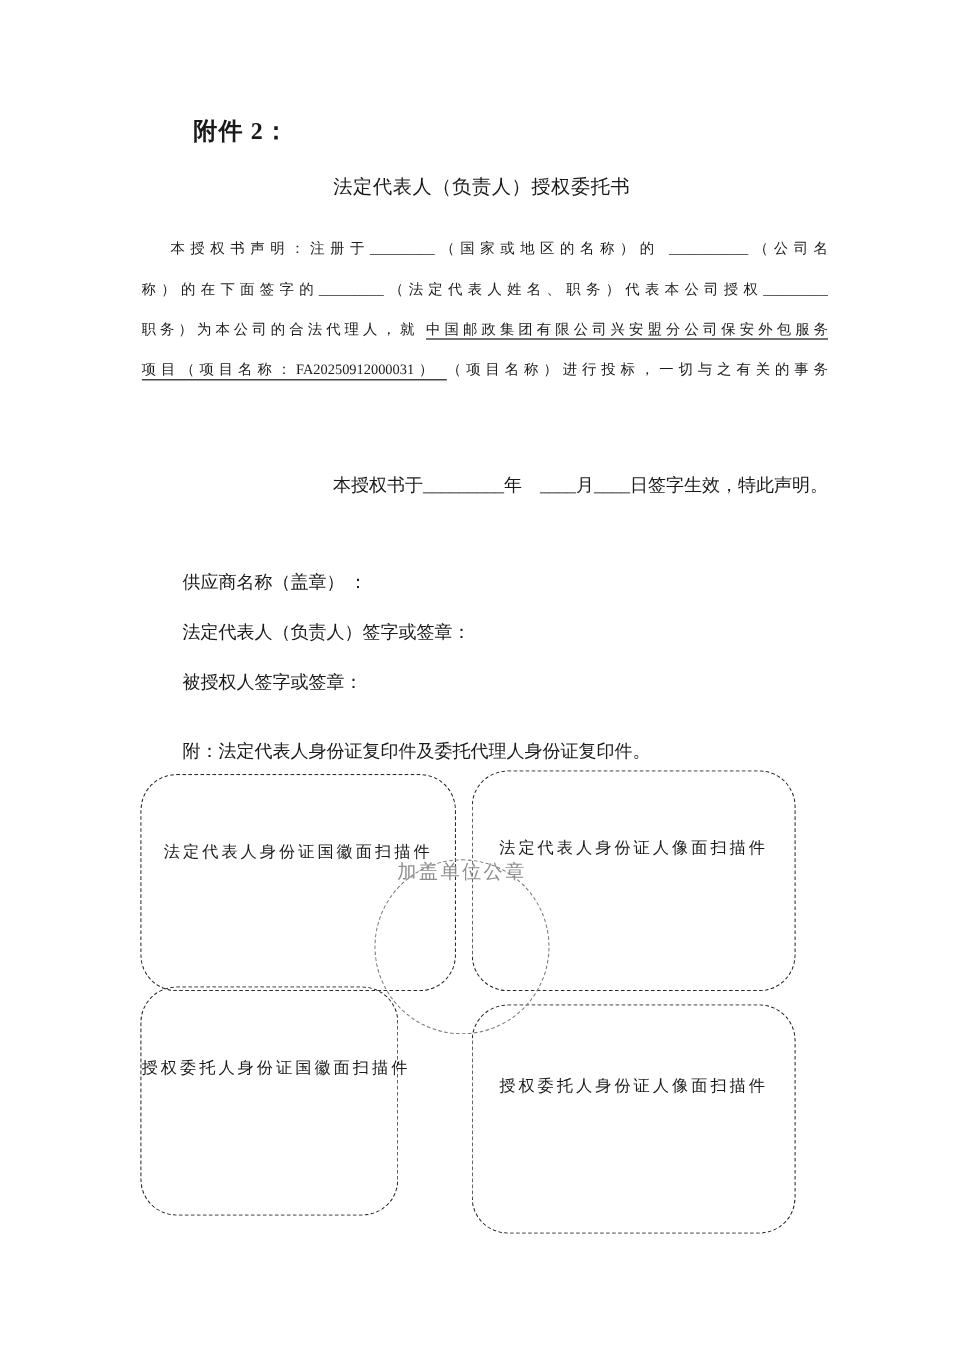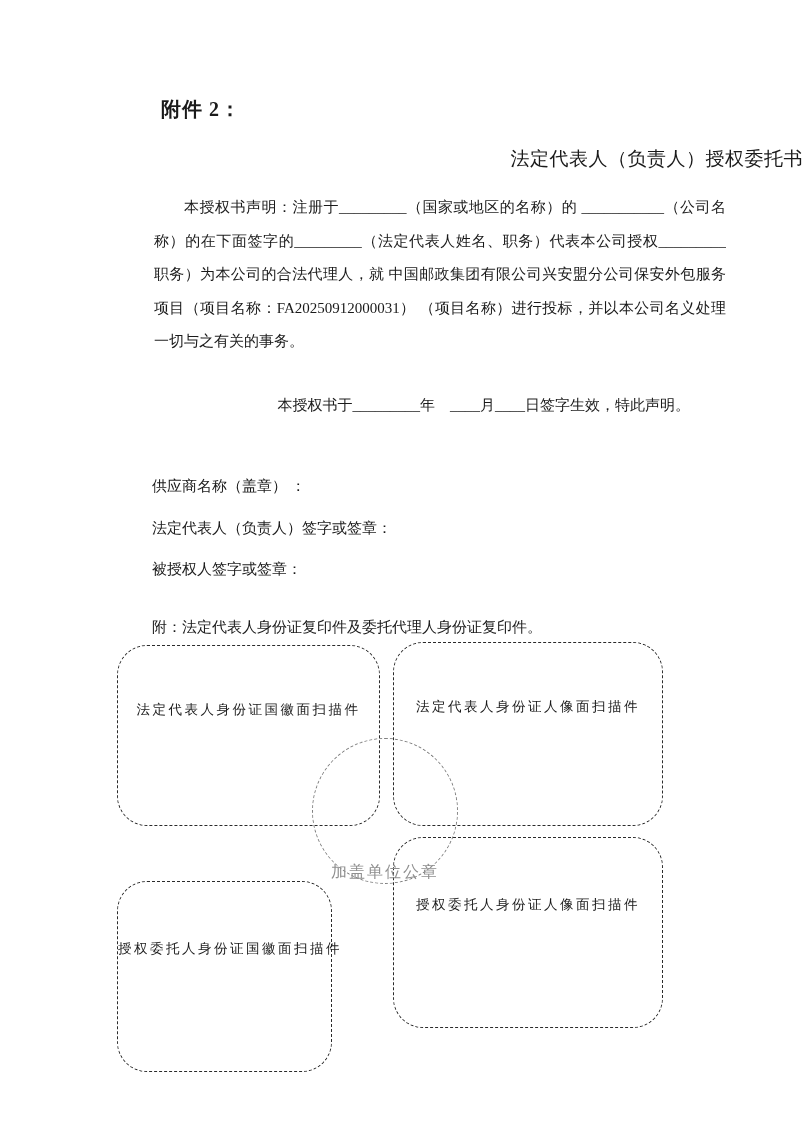--- a/index.html
+++ b/index.html
@@ -11,35 +11,34 @@
     font-family:"Liberation Serif","DejaVu Serif",serif;
     color:#1a1a1a;
     overflow:hidden;
   }
   .attachment-label{
     position:absolute;left:117px;top:96px;
     font-size:20px;font-weight:bold;letter-spacing:1px;margin-left:44px;
   }
   .doc-title{
     position:absolute;left:0;right:0;top:146px;
-    text-align:right;font-size:19px;letter-spacing:0.5px;
+    text-align:center;font-size:16px;letter-spacing:0.5px;
   }
   .body-para{
     position:absolute;left:118px;top:191px;width:572px;
-    font-size:15px;
-    margin-left:36px;
+    font-size:12px;
   }
   .line{
     height:33.5px;line-height:33.5px;
     text-align:justify;text-align-last:justify;
     white-space:nowrap;overflow:hidden;
   }
   .line.indent{text-indent:2em;}
   .line.last{text-align-last:left;}
-  .u{text-underline-offset:4px;text-decoration-thickness:1px;}
+  .u{text-decoration:underline;text-underline-offset:4px;text-decoration-thickness:1px;}
   .effective-line{
     position:absolute;left:118px;top:388px;width:572px;
     height:34px;line-height:34px;font-size:15px;text-indent:2em;white-space:nowrap;text-align:right;
   }
   .sig-block{
     position:absolute;left:152px;top:469px;width:520px;font-size:15px;
   }
   .sig-line{height:34px;line-height:34px;margin-bottom:7.5px;white-space:nowrap;}
   .attachment-note{
     position:absolute;left:152px;top:610px;width:540px;
@@ -50,49 +49,48 @@
     border:1.5px dashed #2b2b2b;border-radius:30px;
     box-sizing:border-box;
     text-align:center;
   }
   .id-box .id-box-label{
     display:block;margin-top:55px;
     font-size:13.5px;letter-spacing:2.5px;white-space:nowrap;
   }
   .box-tl{left:117px;top:645px;width:263px;height:181px;}
   .box-tr{left:393px;top:642px;width:270px;height:184px;}
-  .box-bl{left:117px;top:881px;width:215px;height:191px;}
+  .box-bl{left:117px;top:822px;width:215px;height:191px;}
   .box-br{left:393px;top:837px;width:270px;height:191px;}
   .box-bl .id-box-label,.box-br .id-box-label{margin-top:58px;}
   .seal-circle{
-    position:absolute;left:312px;top:738px;width:146px;height:146px;
+    position:absolute;left:312px;top:716px;width:146px;height:146px;
     border:1.5px dashed #7f7f7f;border-radius:50%;
     box-sizing:border-box;
-    display:flex;align-items:flex-end;justify-content:center;
+    display:flex;align-items:flex-start;justify-content:center;
     background:transparent;
   }
   .seal-text{
     color:#8f8f8f;font-size:16px;letter-spacing:2px;white-space:nowrap;
   }
 </style>
 </head>
 <body>
 
 <div class="page">
 
   <div class="attachment-label">附件 2：</div>
 
   <div class="doc-title">法定代表人（负责人）授权委托书</div>
 
   <div class="body-para" id="body-para">
       <div class="line indent"><span>本授权书声明：注册于_________（国家或地区的名称）的 ___________（公司名</span></div>
       <div class="line"><span>称）的在下面签字的_________（法定代表人姓名、职务）代表本公司授权_________</span></div>
       <div class="line"><span>职务）为本公司的合法代理人，就 </span><span class="u">中国邮政集团有限公司兴安盟分公司保安外包服务</span></div>
-      <div class="line"><span class="u">项目（项目名称：FA20250912000031） </span><span>（项目名称）进行投标，并以本公司名义处理</span></div>
-      <div class="line last"><span>一切与之有关的事务。</span></div>
+      <div class="line"><span class="u">项目（项目名称：FA20250912000031） </span><span>（项目名称）进行投标，一切与之有关的事务</span></div>
     </div>
 
   <div class="effective-line">本授权书于_________年　____月____日签字生效，特此声明。</div>
 
   <div class="sig-block">
     <div class="sig-line">供应商名称（盖章） ：</div>
     <div class="sig-line">法定代表人（负责人）签字或签章：</div>
     <div class="sig-line">被授权人签字或签章：</div>
   </div>
 

